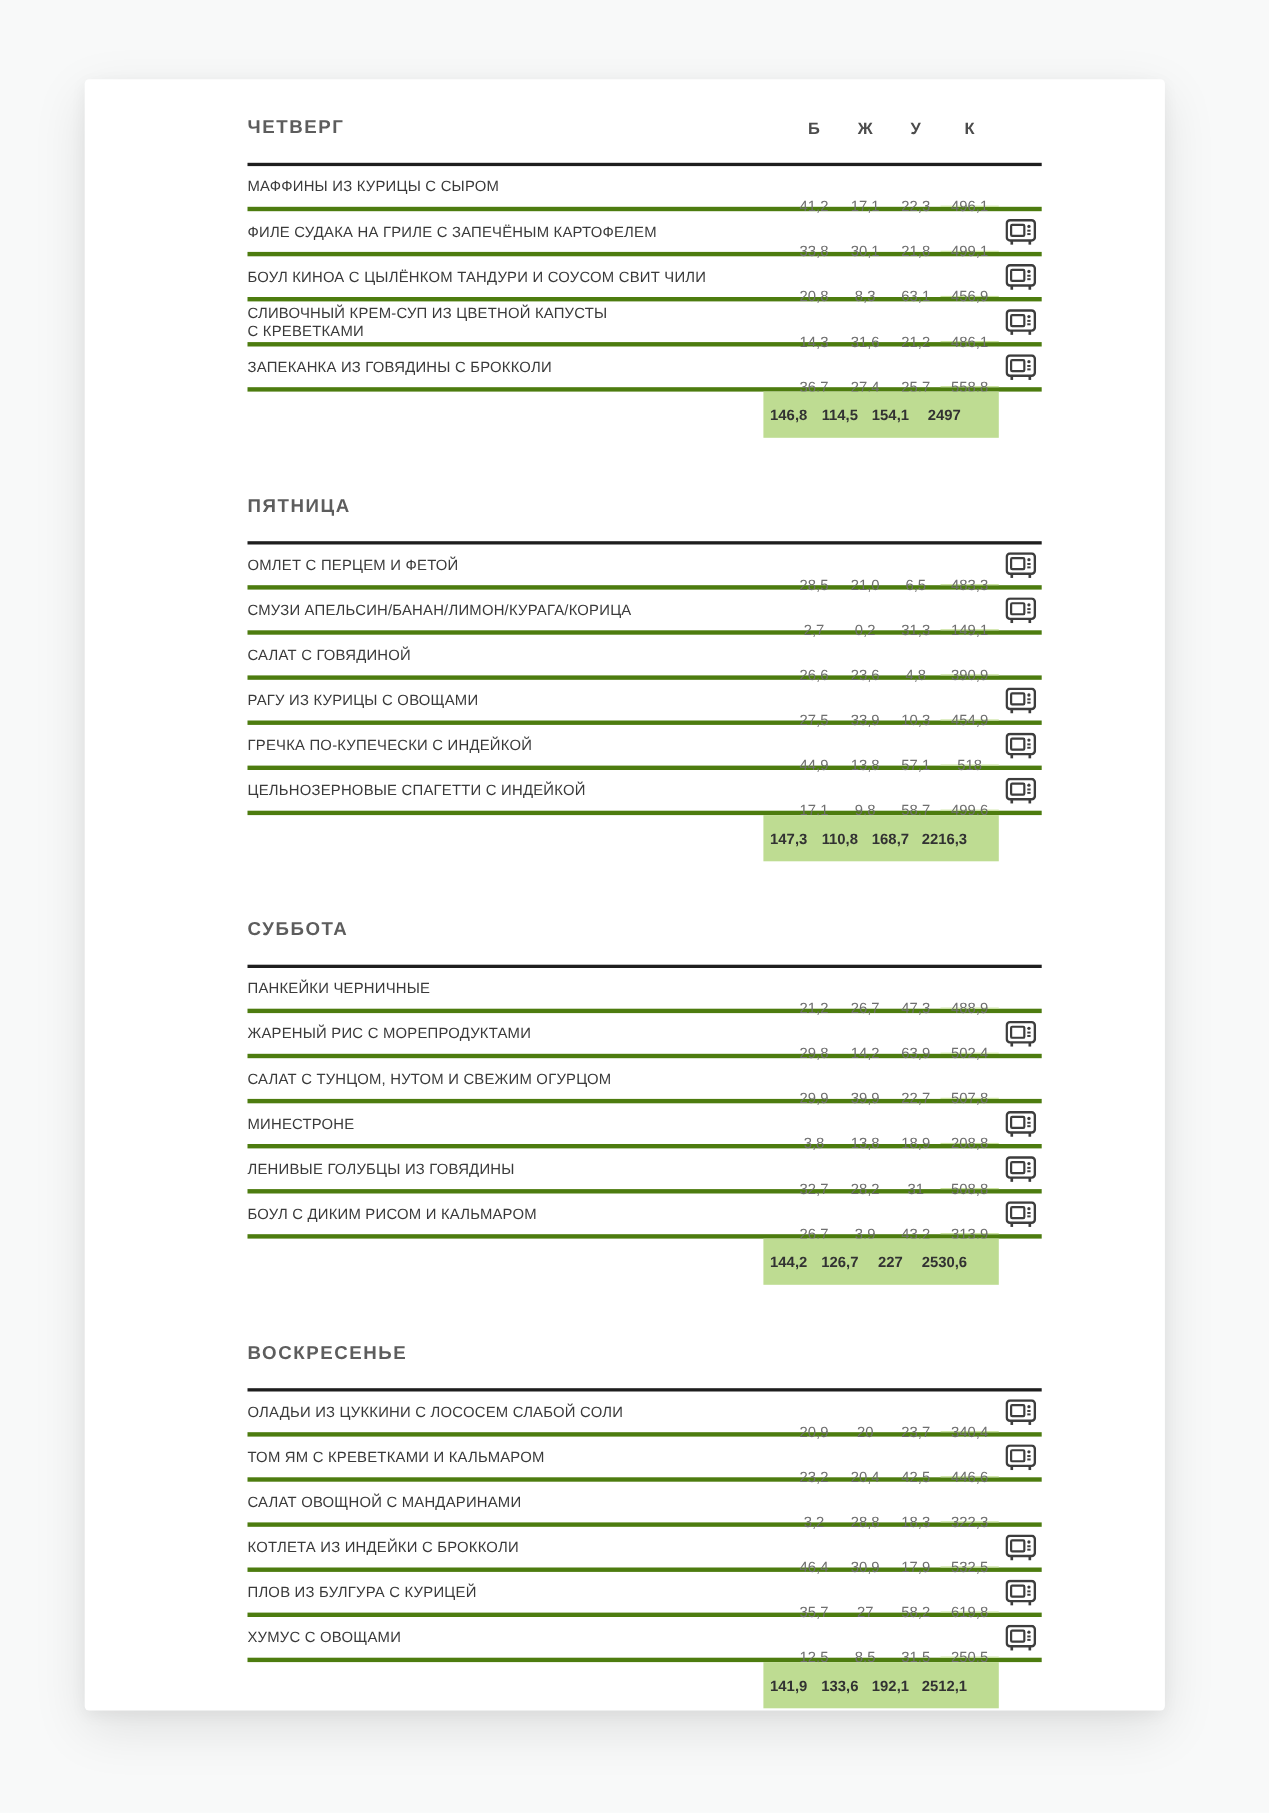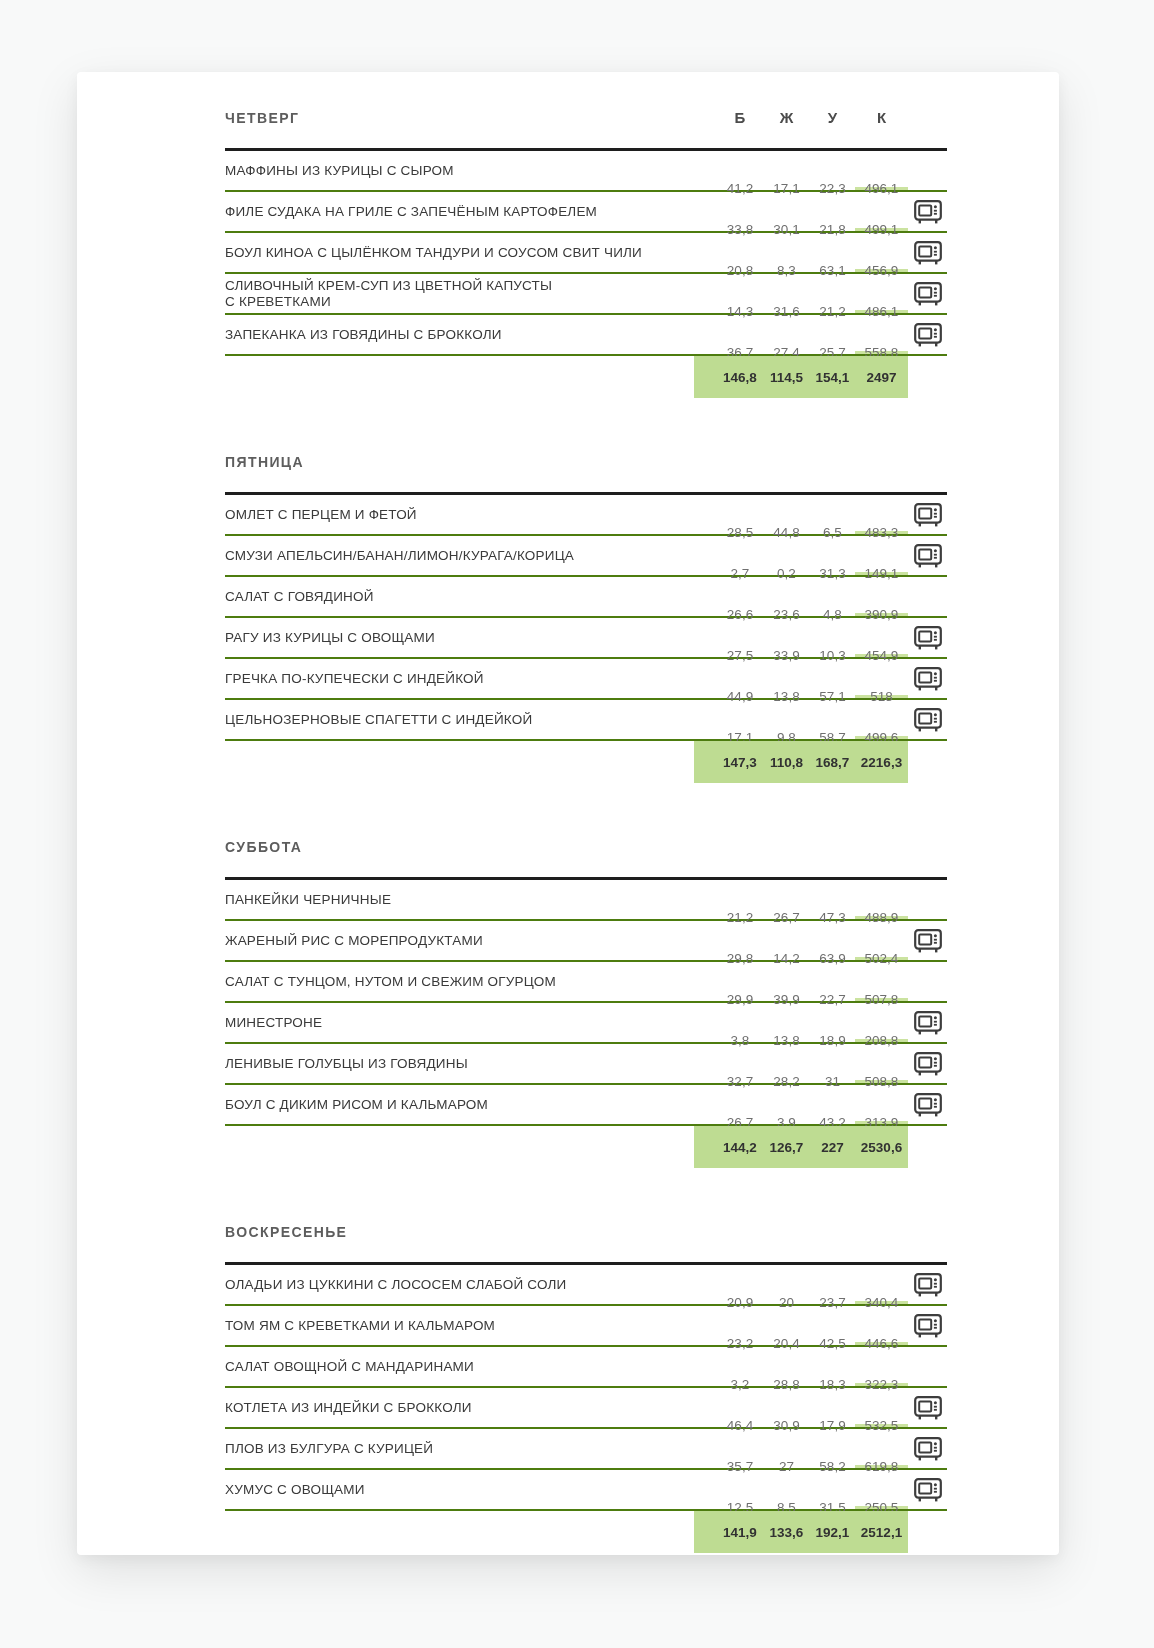--- a/index.html
+++ b/index.html
@@ -21,21 +21,21 @@
   }
   .day + .day { margin-top:48px; }
   .day-header {
     display:flex;
     align-items:flex-end;
     height:24px;
     margin-bottom:22px;
   }
   .day-title {
     width:492px;
-    font-size:14px;
+    font-size:17px;
     font-weight:bold;
     color:#5d5d5d;
     letter-spacing:1.4px;
   }
   .cols-head { display:flex; }
   .col-letter {
     font-size:15px;
     font-weight:bold;
     color:#4c4c4c;
     text-align:center;
@@ -43,21 +43,21 @@
   }
   .c0 { width:46px; }
   .c1 { width:47px; }
   .c2 { width:45px; }
   .c3 { width:53px; }
   .thick-line { height:3px; background:#1e1e1e; }
   .row {
     display:flex;
     align-items:stretch;
     height:41px;
-    border-bottom:2px solid #4d7c0f;
+    border-bottom:4px solid #4d7c0f;
   }
   .dish-name {
     width:492px;
     display:flex;
     align-items:center;
     font-size:13.5px;
     color:#3a3a3a;
     letter-spacing:0.2px;
     line-height:1.18;
     white-space:pre-line;
@@ -78,21 +78,20 @@
     align-items:center;
     justify-content:center;
   }
   .totals-row { display:flex; height:42px; }
   .t-spacer { width:469px; }
   .totals-band {
     width:214px;
     background:var(--bandTotals);
     display:flex;
     align-items:center;
-    padding-left:23px;
   }
   .totals-band .val { font-weight:bold; color:#323232; }
 </style>
 </head>
 <body style="background: rgb(248, 249, 249);">
 
 <div class="card">
   <div id="days-container">
       <section class="day">
         <div class="day-header">
@@ -212,21 +211,21 @@
         <div class="day-header">
           <div class="day-title">ПЯТНИЦА</div>
           <div class="cols-head"></div>
           <div class="icon-cell"></div>
         </div>
         <div class="thick-line"></div>
         <div class="row">
           <div class="dish-name">ОМЛЕТ С ПЕРЦЕМ И ФЕТОЙ</div>
           <div class="vals">
             <div class="val c0">28,5</div>
-            <div class="val c1">44,8</div>
+            <div class="val c1">21,0</div>
             <div class="val c2">6,5</div>
             <div class="val c3 kcal">483,3</div>
           </div>
           <div class="icon-cell">
             <svg width="28" height="24" viewBox="0 0 28 24" aria-hidden="true">
               <rect x="1.2" y="1.2" width="25.6" height="18.4" rx="3" fill="none" stroke="#3d3d3d" stroke-width="2.2"></rect>
               <rect x="5.2" y="5.4" width="12" height="10" rx="1" fill="none" stroke="#3d3d3d" stroke-width="2"></rect>
               <circle cx="21.4" cy="6.8" r="1.5" fill="#3d3d3d"></circle>
               <rect x="19.9" y="9.8" width="3" height="1.8" fill="#3d3d3d"></rect>
               <rect x="19.9" y="12.9" width="3" height="1.8" fill="#3d3d3d"></rect>

